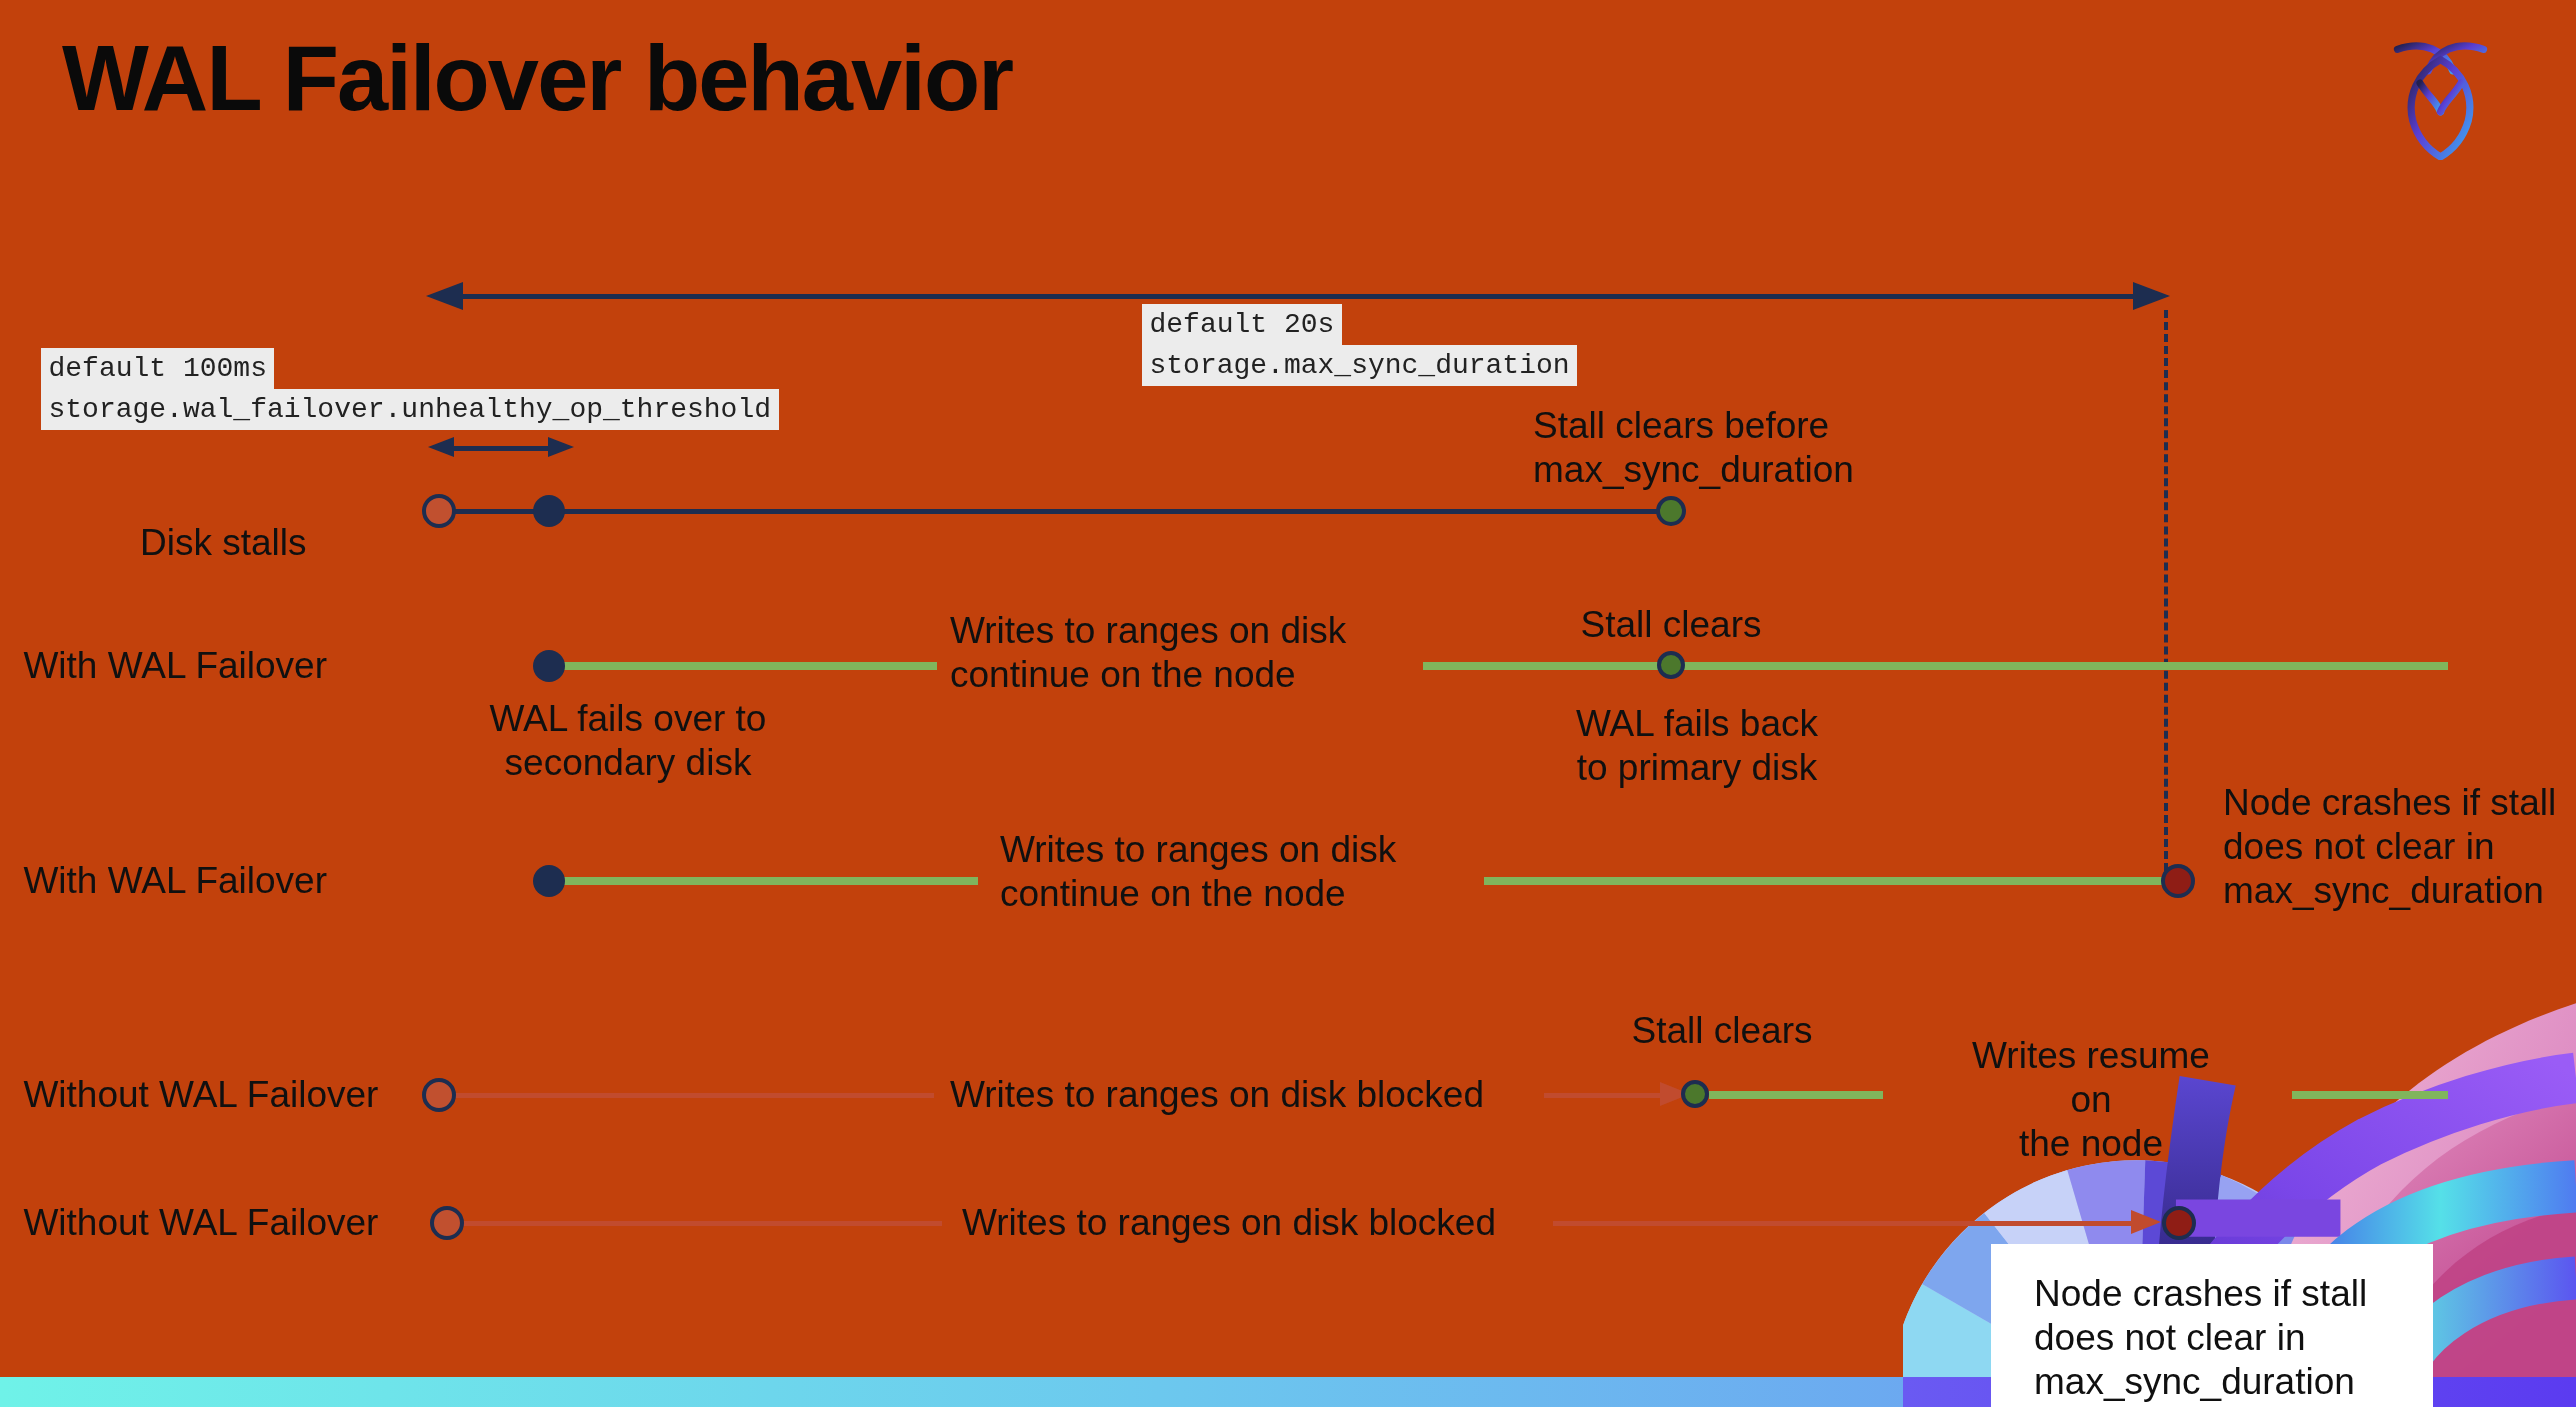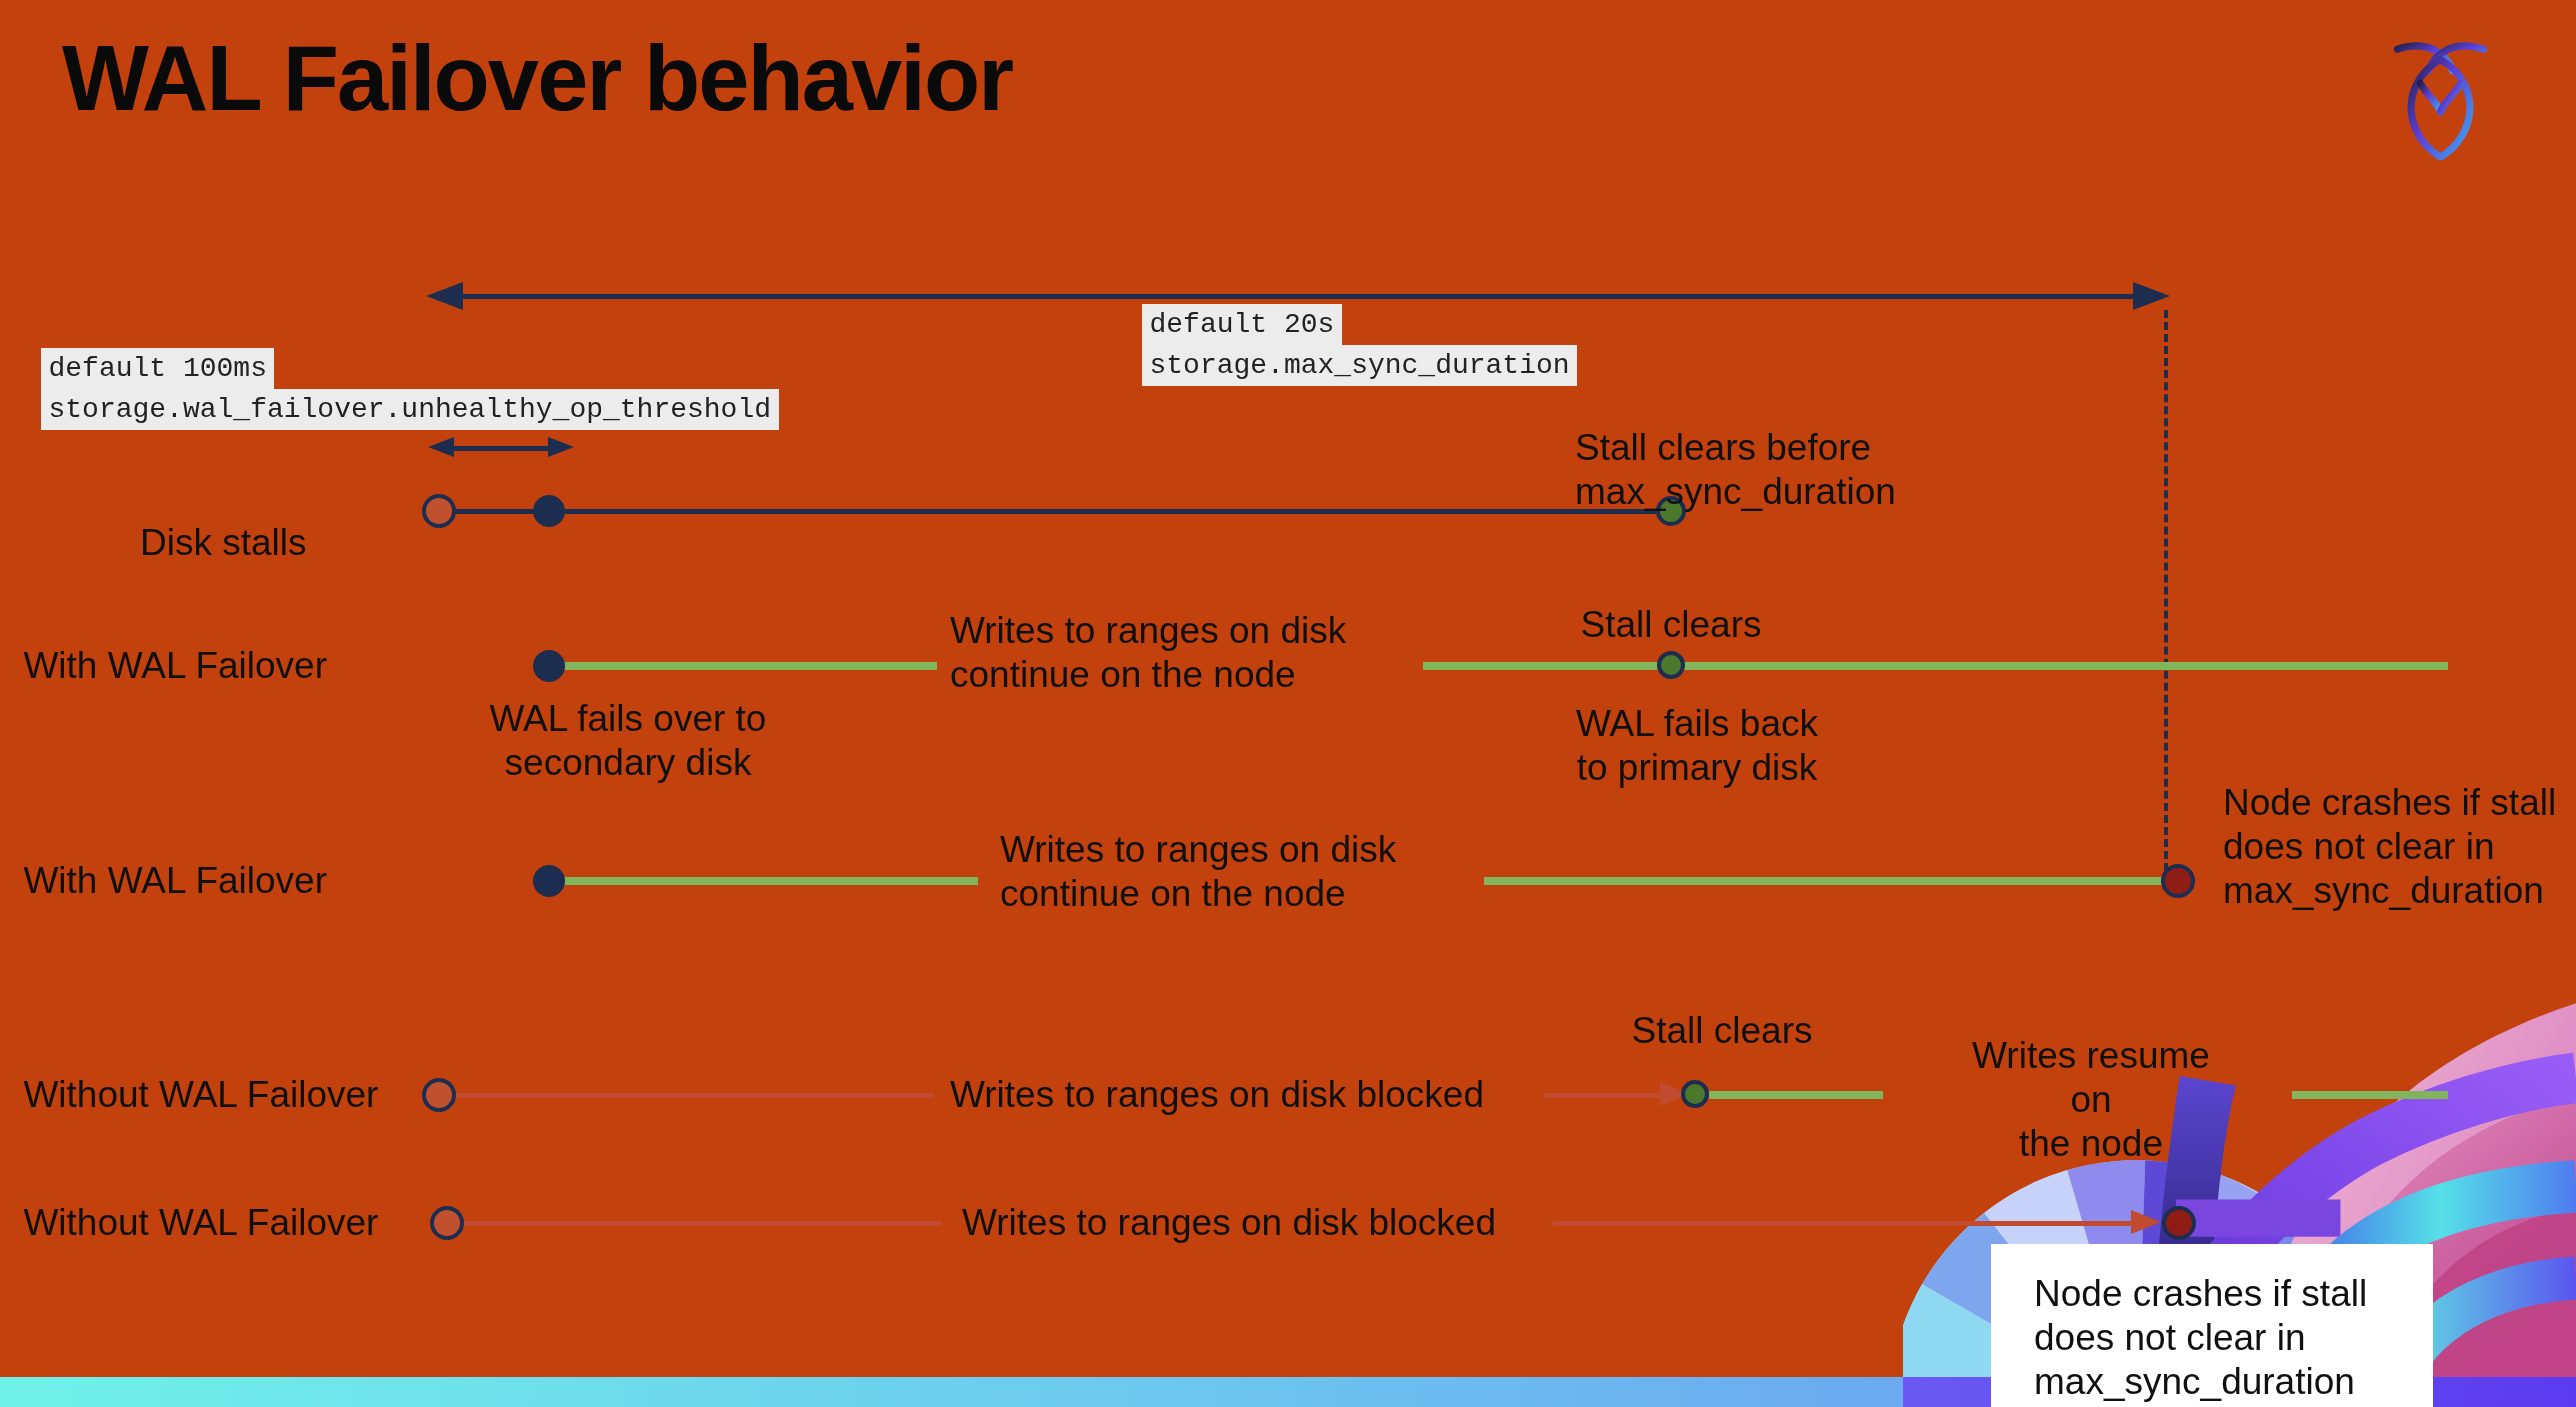--- a/index.html
+++ b/index.html
@@ -138,21 +138,21 @@
   <div class="abs arrow-left-sm" style="left:428px;top:437px;"></div>
   <div class="abs arrow-right-sm" style="left:548px;top:437px;"></div>
 
   <div class="dashed-v" style="left:2164px;top:310px;height:561px;"></div>
 
   <div class="abs row-label right" style="left:140px;top:490px;width:243px;">Disk stalls</div>
   <div class="hline navy-line" style="left:438px;top:509px;width:1233px;"></div>
   <div class="dot dot-red" style="left:422px;top:494px;"></div>
   <div class="dot dot-navy" style="left:533px;top:495px;"></div>
   <div class="dot dot-green" style="left:1656px;top:496px;"></div>
-  <div class="abs annot" style="left:1533px;top:426px;margin-left:42px;">Stall clears before
+  <div class="abs annot" style="left:1533px;top:404px;">Stall clears before
 max_sync_duration</div>
 
   <div class="abs row-label" style="left:23.4px;top:645px;">With WAL Failover</div>
   <div class="hline green-line" style="left:561px;top:662px;width:376px;"></div>
   <div class="hline green-line" style="left:1423px;top:662px;width:1025px;"></div>
   <div class="dot dot-navy" style="left:533px;top:650px;"></div>
   <div class="dot dot-green-sm" style="left:1657px;top:651px;"></div>
   <div class="abs annot" style="left:950px;top:609px;">Writes to ranges on disk
 continue on the node</div>
   <div class="abs annot center" style="left:1531px;top:603px;width:280px;">Stall clears</div>

